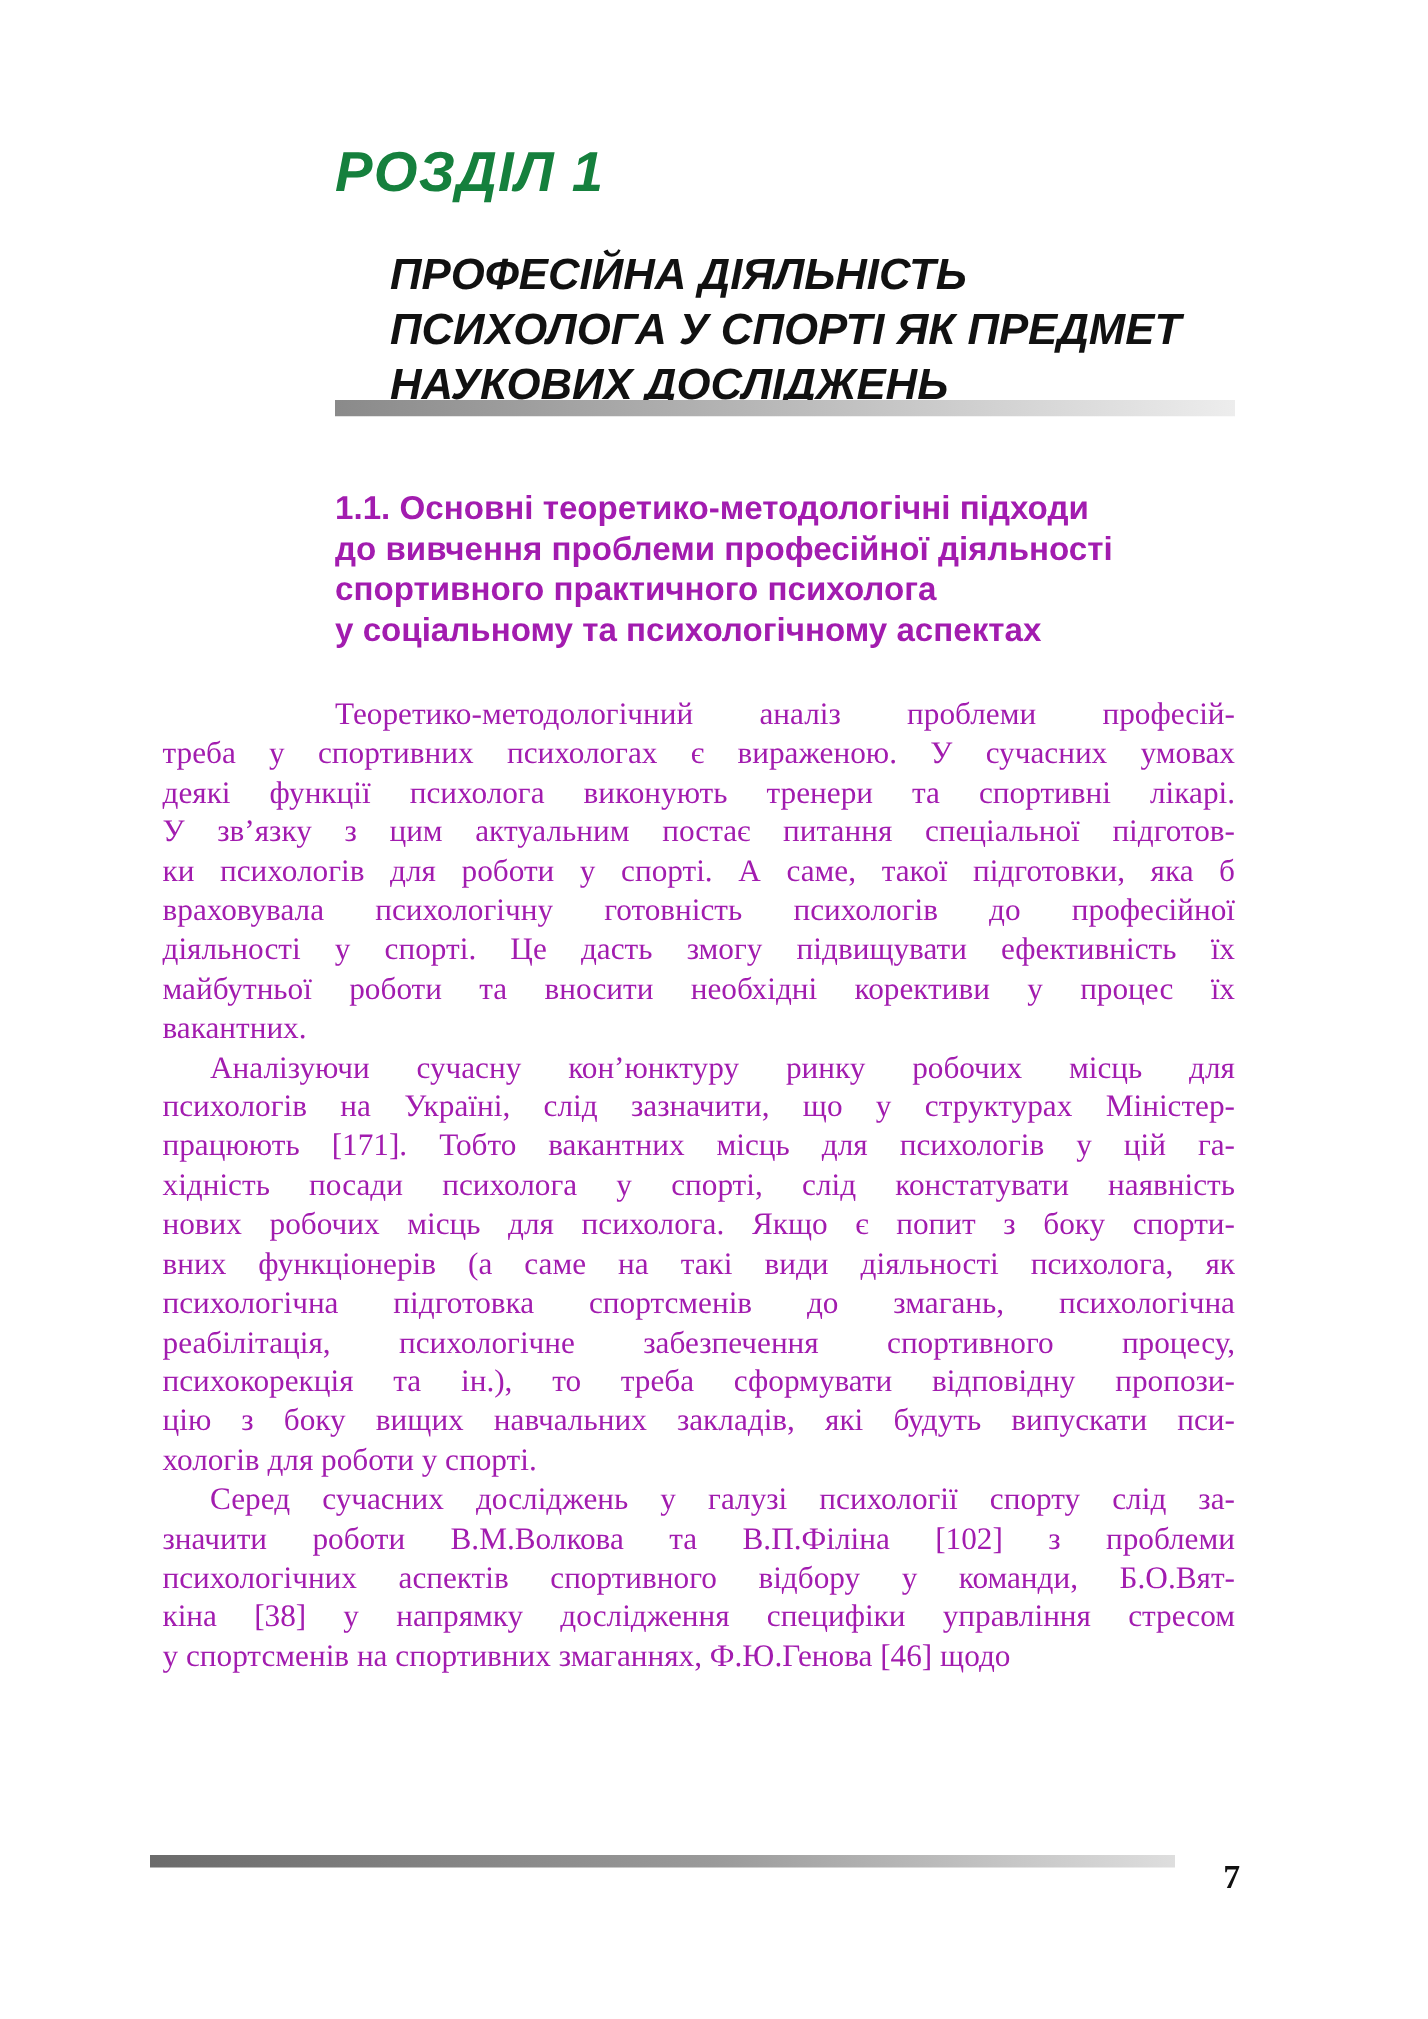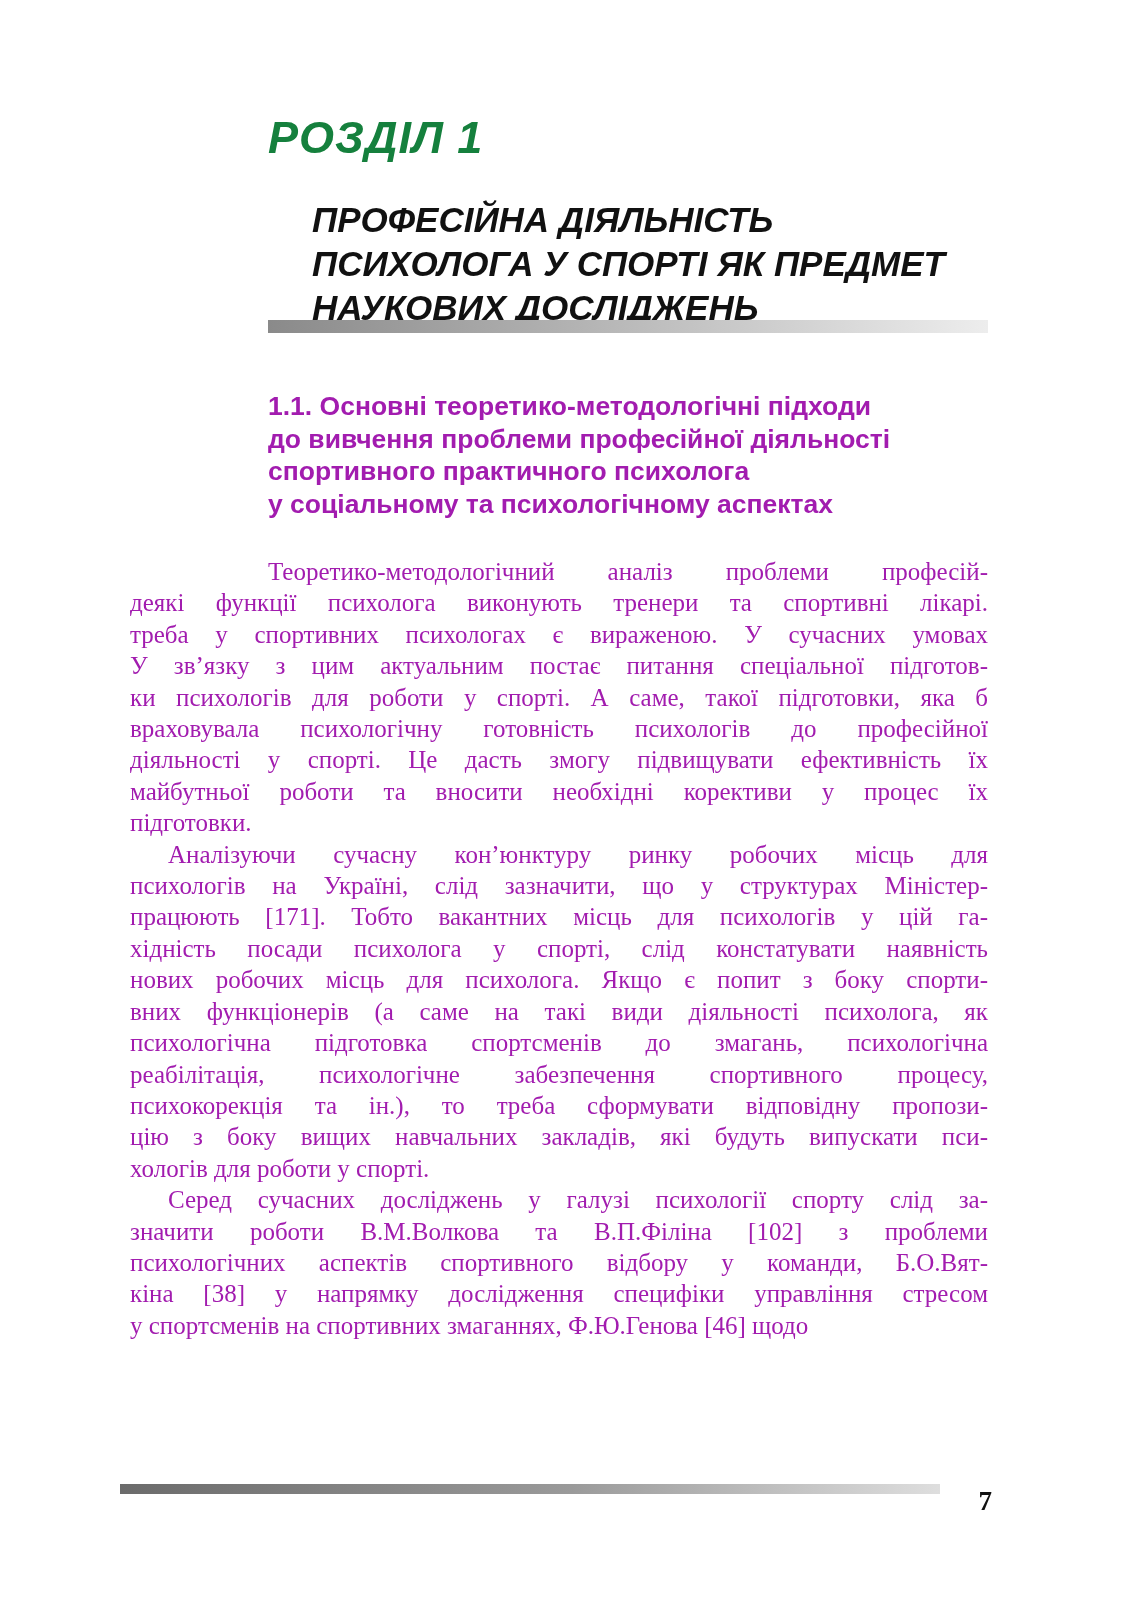--- a/index.html
+++ b/index.html
@@ -116,28 +116,28 @@
   <div class="title-rule"></div>
 
   <div class="section-heading">1.1. Основні теоретико-методологічні підходи
 до вивчення проблеми професійної діяльності
 спортивного практичного психолога
 у соціальному та психологічному аспектах</div>
 
   <div class="body-text">
       <div class="paragraph">
         <div class="line first">Теоретико-методологічний аналіз проблеми професій-</div>
+        <div class="line">треба у спортивних психологах є вираженою. У сучасних умовах</div>
         <div class="line">деякі функції психолога виконують тренери та спортивні лікарі.</div>
-        <div class="line">треба у спортивних психологах є вираженою. У сучасних умовах</div>
         <div class="line">У зв’язку з цим актуальним постає питання спеціальної підготов-</div>
         <div class="line">ки психологів для роботи у спорті. А саме, такої підготовки, яка б</div>
         <div class="line">враховувала психологічну готовність психологів до професійної</div>
         <div class="line">діяльності у спорті. Це дасть змогу підвищувати ефективність їх</div>
         <div class="line">майбутньої роботи та вносити необхідні корективи у процес їх</div>
-        <div class="line last">підготовки.</div>
+        <div class="line last">вакантних.</div>
       </div>
       <div class="paragraph">
         <div class="line first">Аналізуючи сучасну кон’юнктуру ринку робочих місць для</div>
         <div class="line">психологів на Україні, слід зазначити, що у структурах Міністер-</div>
         <div class="line">працюють [171]. Тобто вакантних місць для психологів у цій га-</div>
         <div class="line">хідність посади психолога у спорті, слід констатувати наявність</div>
         <div class="line">нових робочих місць для психолога. Якщо є попит з боку спорти-</div>
         <div class="line">вних функціонерів (а саме на такі види діяльності психолога, як</div>
         <div class="line">психологічна підготовка спортсменів до змагань, психологічна</div>
         <div class="line">реабілітація, психологічне забезпечення спортивного процесу,</div>

